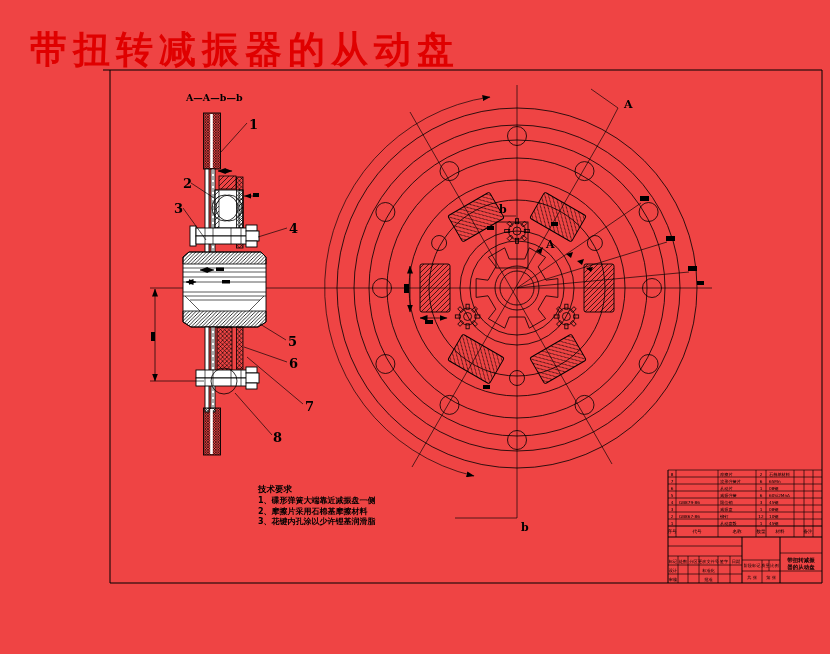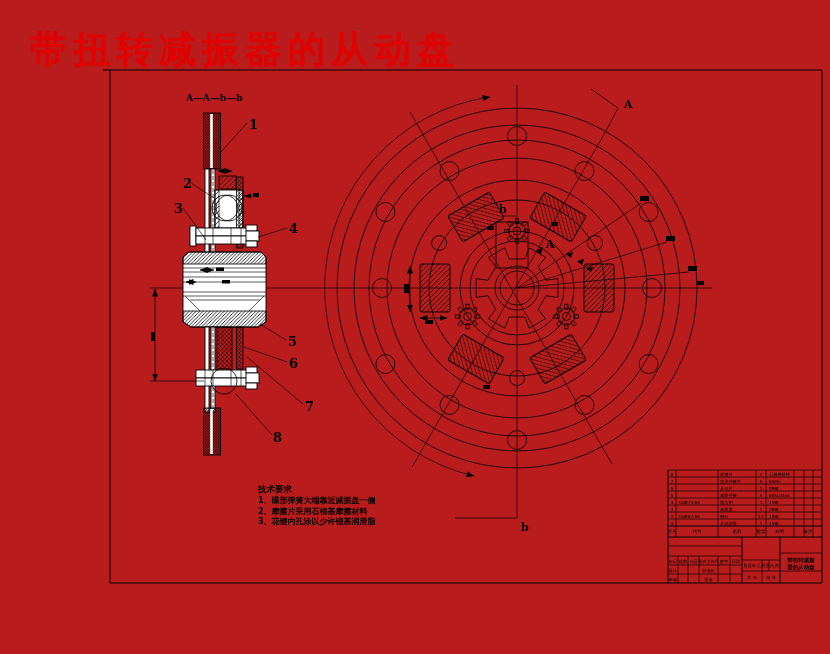--- a/index.html
+++ b/index.html
@@ -1,16 +1,16 @@
 <!DOCTYPE html>
 <html><head>
 <meta charset="utf-8">
 <style>
   html,body{margin:0;padding:0;background:#fff;}
-  .page{position:relative;width:830px;height:654px;background:#b91c1c;overflow:hidden;}
+  .page{position:relative;width:830px;height:654px;background:#ef4444;overflow:hidden;}
   svg text{font-family:"DejaVu Sans",sans-serif;fill:#000;}
   .title-red{font-family:"DejaVu Sans",sans-serif;font-size:37px;font-weight:bold;fill:#e00000;letter-spacing:6px;}
   .serif{font-family:"DejaVu Serif",serif;font-weight:bold;}
   .num{font-size:13px;}
   .sec{font-size:9.5px;}
   .lab{font-size:11px;}
   .tech-h{font-size:8.5px;font-weight:bold;}
   .tech{font-size:8px;font-weight:bold;}
   .tb4{font-size:4.2px;}
   .tb45{font-size:4.6px;}

